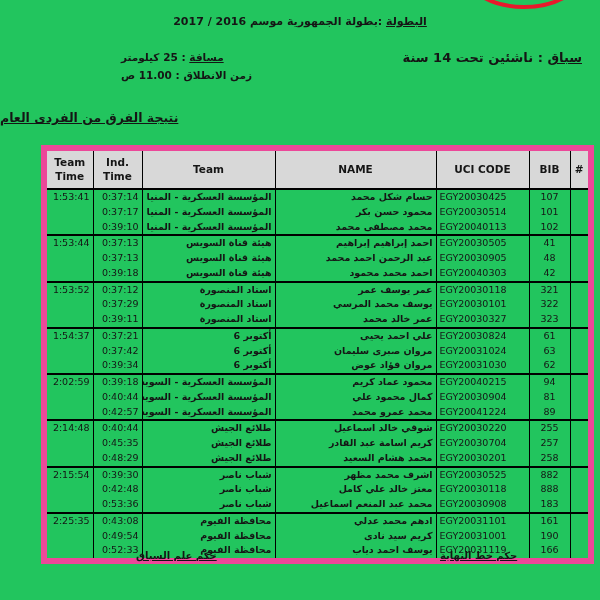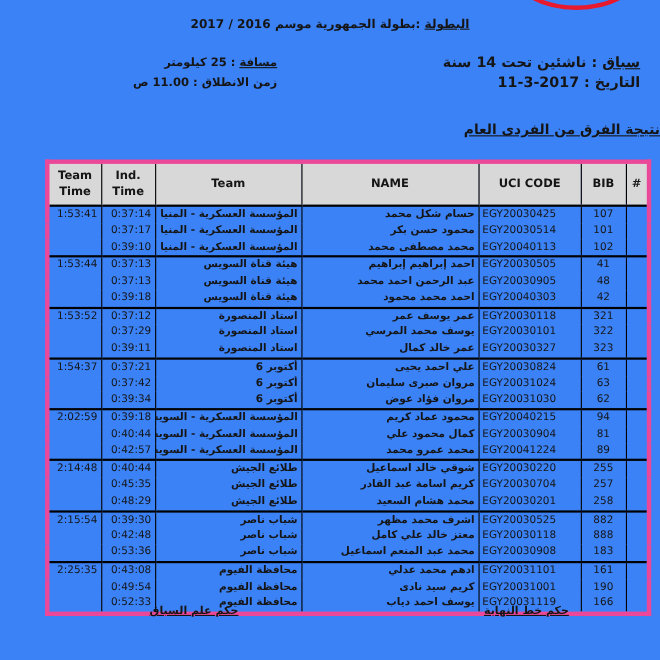--- a/index.html
+++ b/index.html
@@ -1,41 +1,41 @@
 <!DOCTYPE html>
 <html lang="ar"><head>
 <meta charset="utf-8">
 <style>
   html,body{margin:0;padding:0;}
   body{
     width:600px;height:600px;position:relative;background:#fdfdfd;
     font-family:"DejaVu Sans",sans-serif;color:#151515;overflow:hidden;
   }
-  .page{position:absolute;inset:0;background:#3b82f6;}
+  .page{position:absolute;inset:0;background:#22c55e;}
   .logo-arc{position:absolute;left:462px;top:0;}
   .champ-line{
     position:absolute;top:15px;left:0;width:100%;text-align:center;
     direction:rtl;font-size:11px;font-weight:bold;
   }
   .ul{text-decoration:underline;}
   .info-right{
     position:absolute;top:49px;right:18px;direction:rtl;text-align:right;
     font-size:13px;font-weight:bold;line-height:17.5px;
   }
   .info-left{
-    position:absolute;top:49px;right:348px;direction:rtl;text-align:right;
+    position:absolute;top:49px;right:348px;direction:rtl;text-align:left;
     font-size:10.5px;font-weight:bold;line-height:17.5px;
   }
   .section-title{
-    position:absolute;top:110px;left:0;width:100%;text-align:right;
+    position:absolute;top:110px;left:0;width:100%;text-align:left;
     direction:rtl;font-size:12.5px;font-weight:bold;text-decoration:underline;
   }
   table.results{
     position:absolute;left:41px;top:145px;width:547px;
-    border-collapse:collapse;table-layout:fixed;border:4px solid #ec4899;
+    border-collapse:collapse;table-layout:fixed;border:6px solid #ec4899;
   }
   table.results th{
     background:#d8d8d8;border:1px solid #000;border-bottom:2px solid #000;
     font-size:10.5px;font-weight:bold;height:37px;padding:0 2px;line-height:1.25;
   }
   table.results td{
     border-left:1px solid #000;border-right:1px solid #000;
     height:14.75px;padding:0 3px;white-space:nowrap;overflow:hidden;
     font-size:9.5px;line-height:14.75px;
   }
@@ -59,21 +59,20 @@
 <div class="page">
 
   <svg class="logo-arc" width="130" height="14" viewBox="0 0 130 14">
     <ellipse cx="62" cy="-27" rx="58" ry="34" fill="none" stroke="#e8192c" stroke-width="4"></ellipse>
   </svg>
 
   <div class="champ-line"><span class="ul">البطولة</span><span> :بطولة الجمهورية  موسم 2016 / 2017</span></div>
 
   <div class="info-right">
     <div><span class="ul">سباق</span><span> : ناشئين تحت 14 سنة</span></div>
-    <div>التاريخ : 2017-3-11</div>
   </div>
 
   <div class="info-left">
     <div><span class="ul">مسافة</span><span> : 25 كيلومتر</span></div>
     <div>زمن الانطلاق : 11.00 ص</div>
   </div>
 
   <div class="section-title">نتيجة الفرق من الفردى العام</div>
 
   <table class="results">
@@ -161,21 +160,21 @@
           <td class="it">0:37:29</td>
           <td class="ar">استاد المنصورة</td>
           <td class="ar">يوسف محمد المرسي</td>
           <td class="uci">EGY20030101</td>
           <td class="bib">322</td>
           <td class="rk"></td>
         </tr>
         <tr>
           <td class="it">0:39:11</td>
           <td class="ar">استاد المنصورة</td>
-          <td class="ar">عمر خالد كمال</td>
+          <td class="ar">عمر خالد محمد</td>
           <td class="uci">EGY20030327</td>
           <td class="bib">323</td>
           <td class="rk"></td>
         </tr>
         <tr class="gs">
           <td rowspan="3" class="tt">1:54:37</td>
           <td class="it">0:37:21</td>
           <td class="ar">أكتوبر 6</td>
           <td class="ar">علي احمد يحيى</td>
           <td class="uci">EGY20030824</td>

